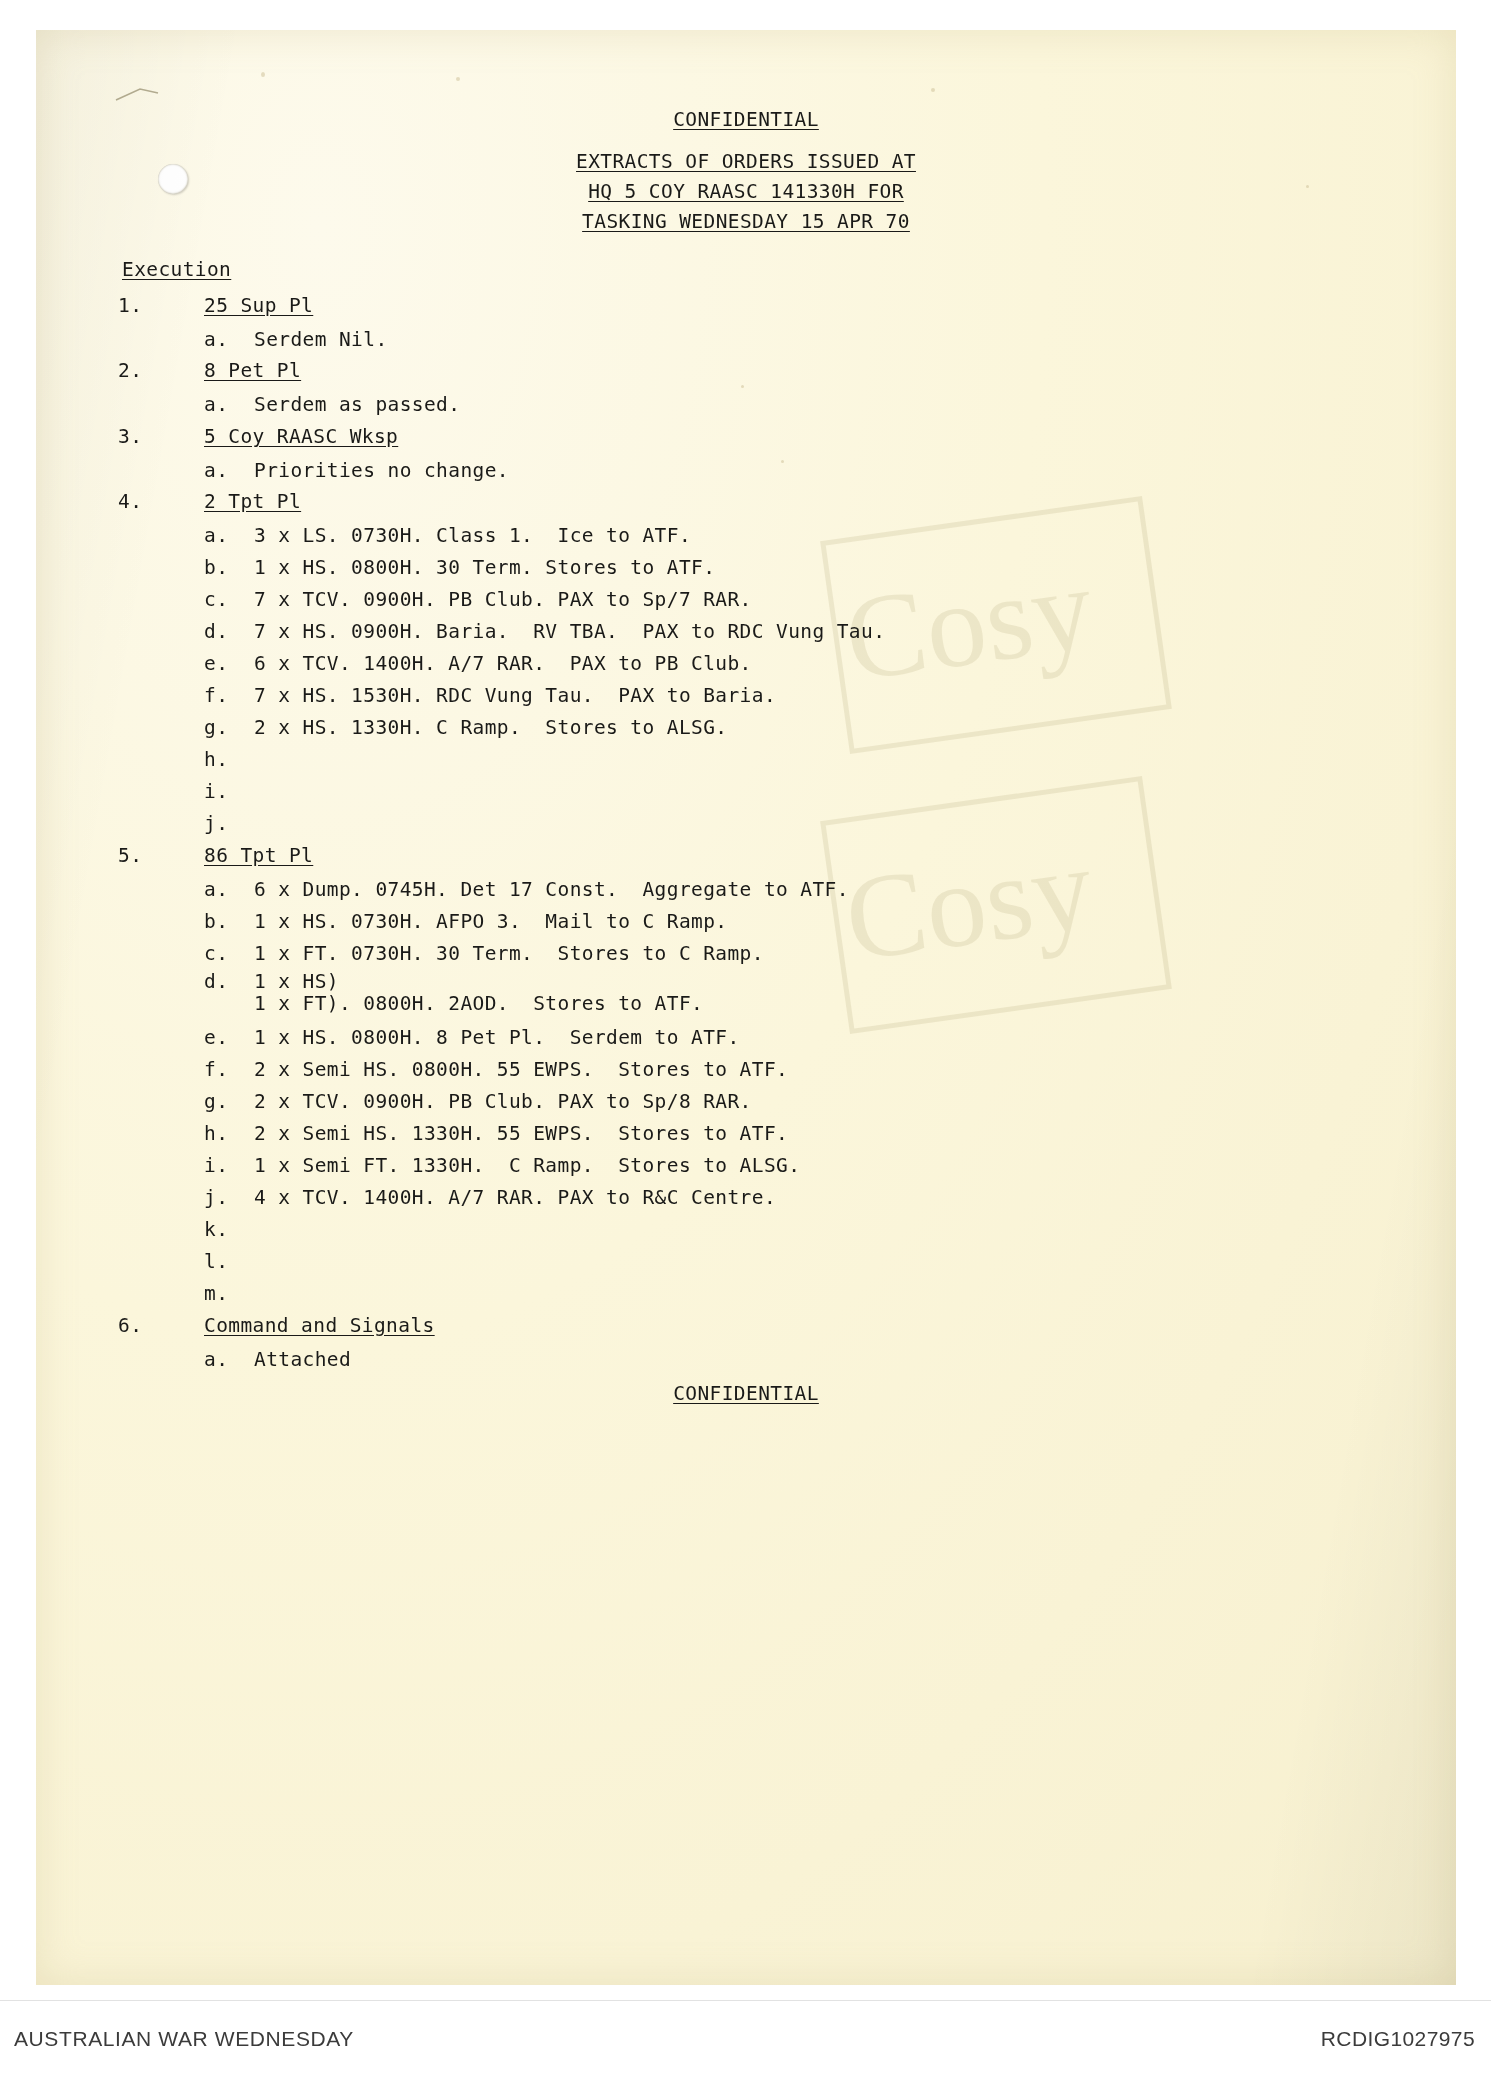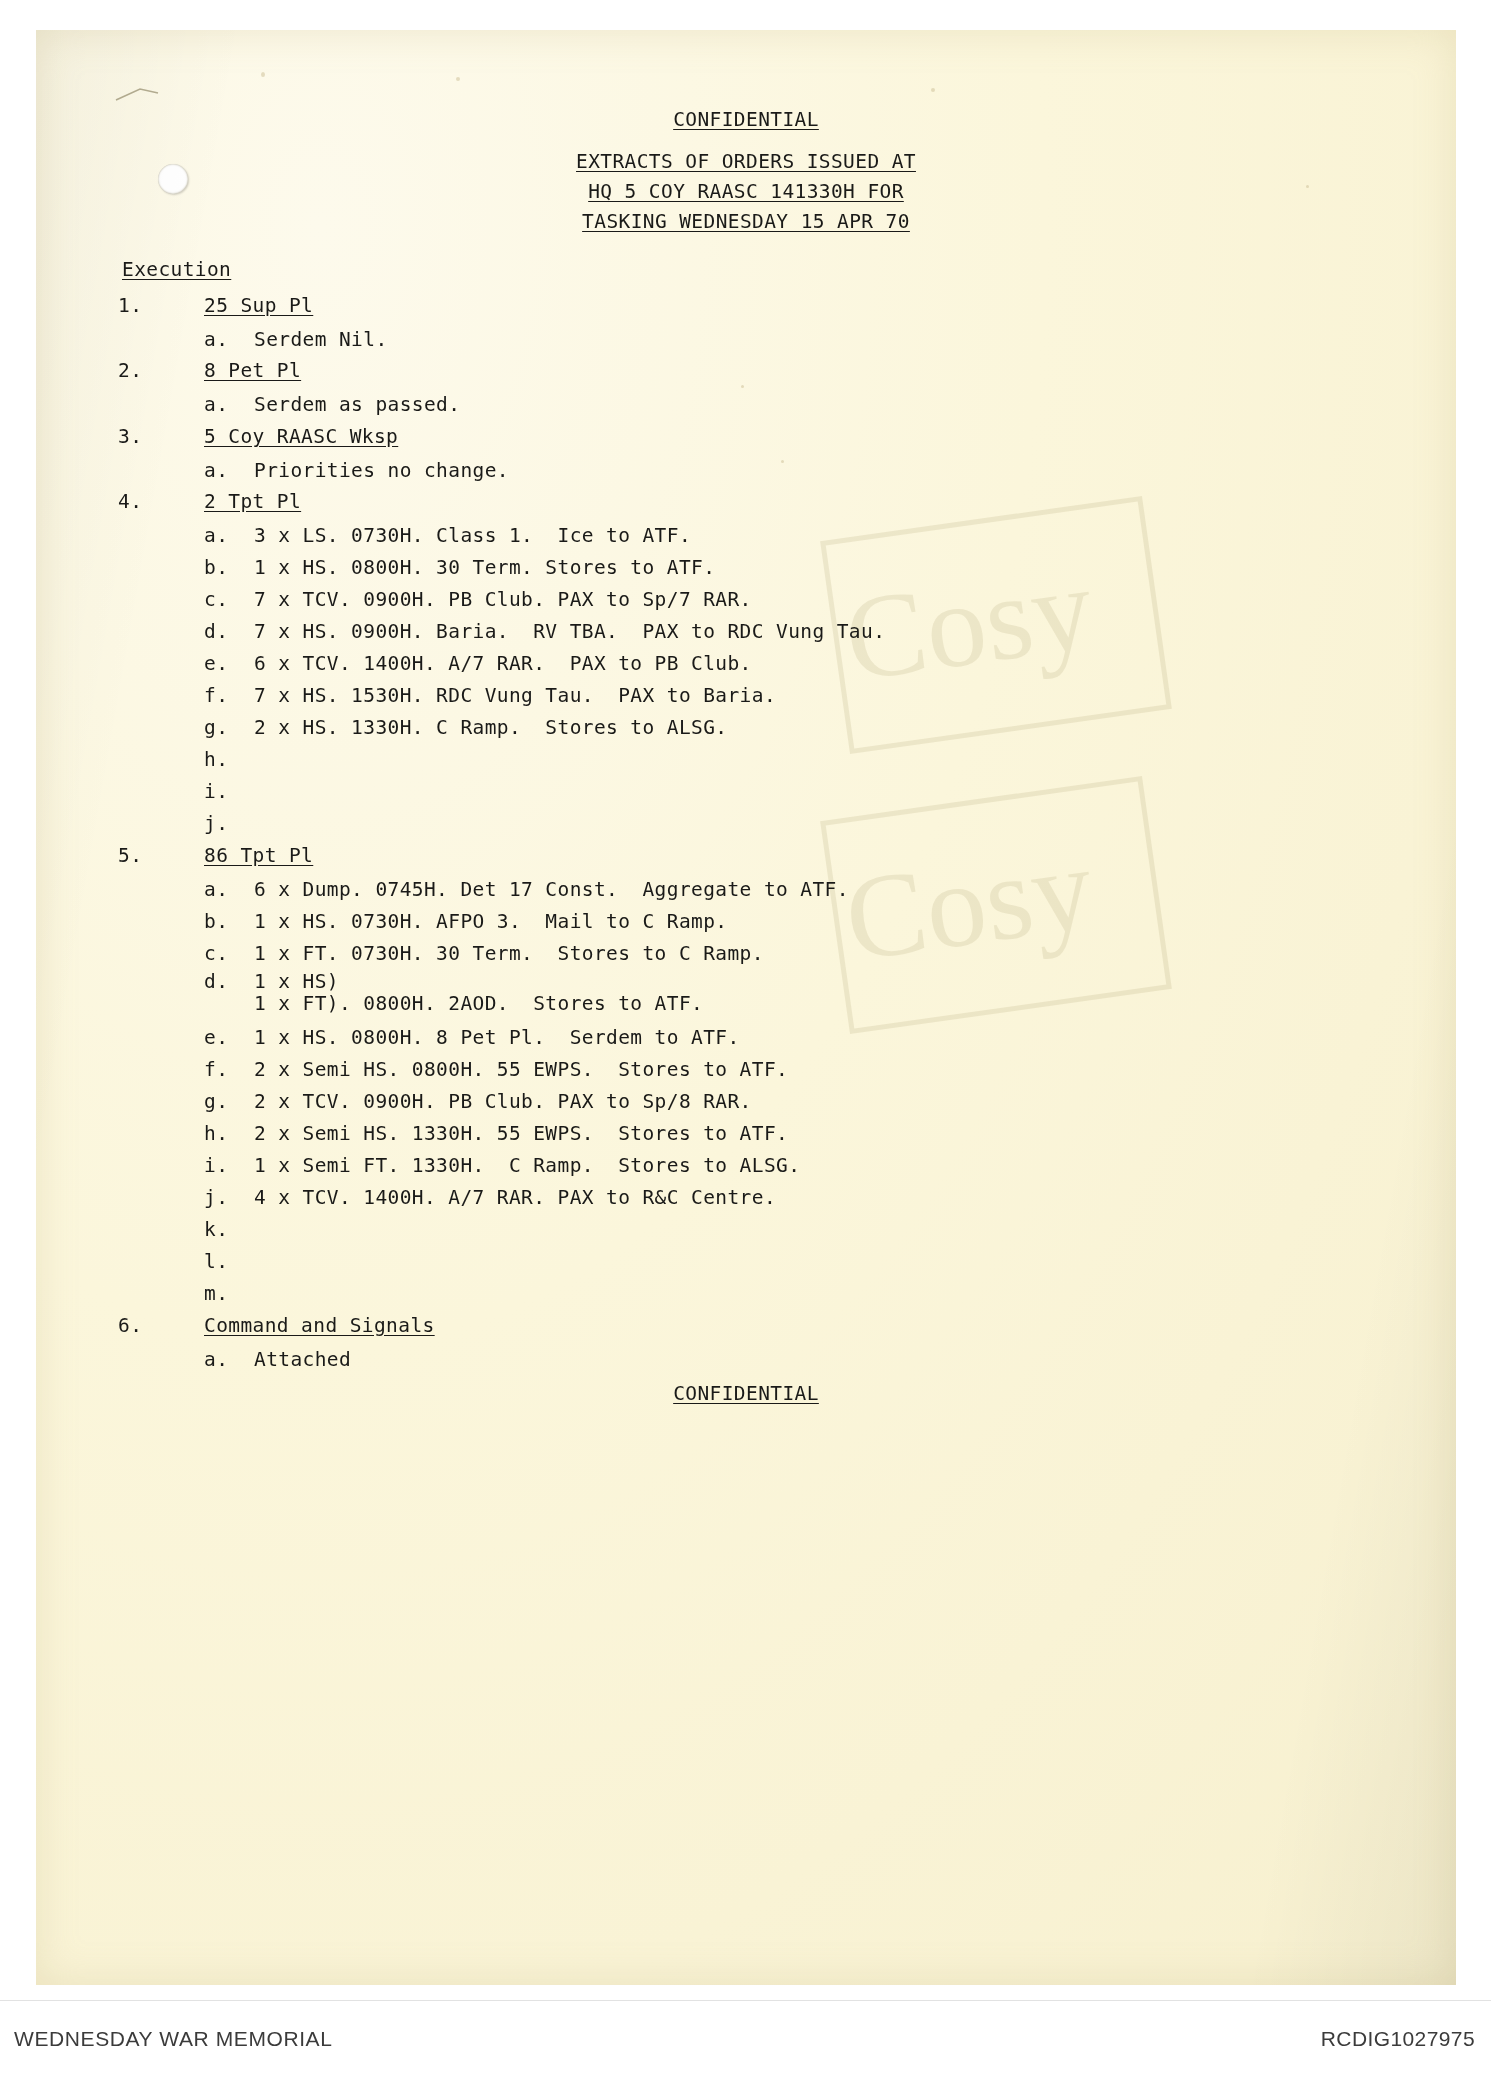--- a/index.html
+++ b/index.html
@@ -250,15 +250,15 @@
       <div class="ln ltr" style="top:1318px;">a.</div>
       <div class="ln body" style="top:1318px;">Attached</div>
 
       <div class="ln ctr u" style="top:1352px;">CONFIDENTIAL</div>
 
     </div>
   </div>
 </div>
 
 <div id="footer">
-  <div id="footer-left">WEDNESDAY WAR MEMORIAL</div>
+  <div id="footer-left">AUSTRALIAN WAR WEDNESDAY</div>
   <div id="footer-right">RCDIG1027975</div>
 </div>
 
 </body></html>

